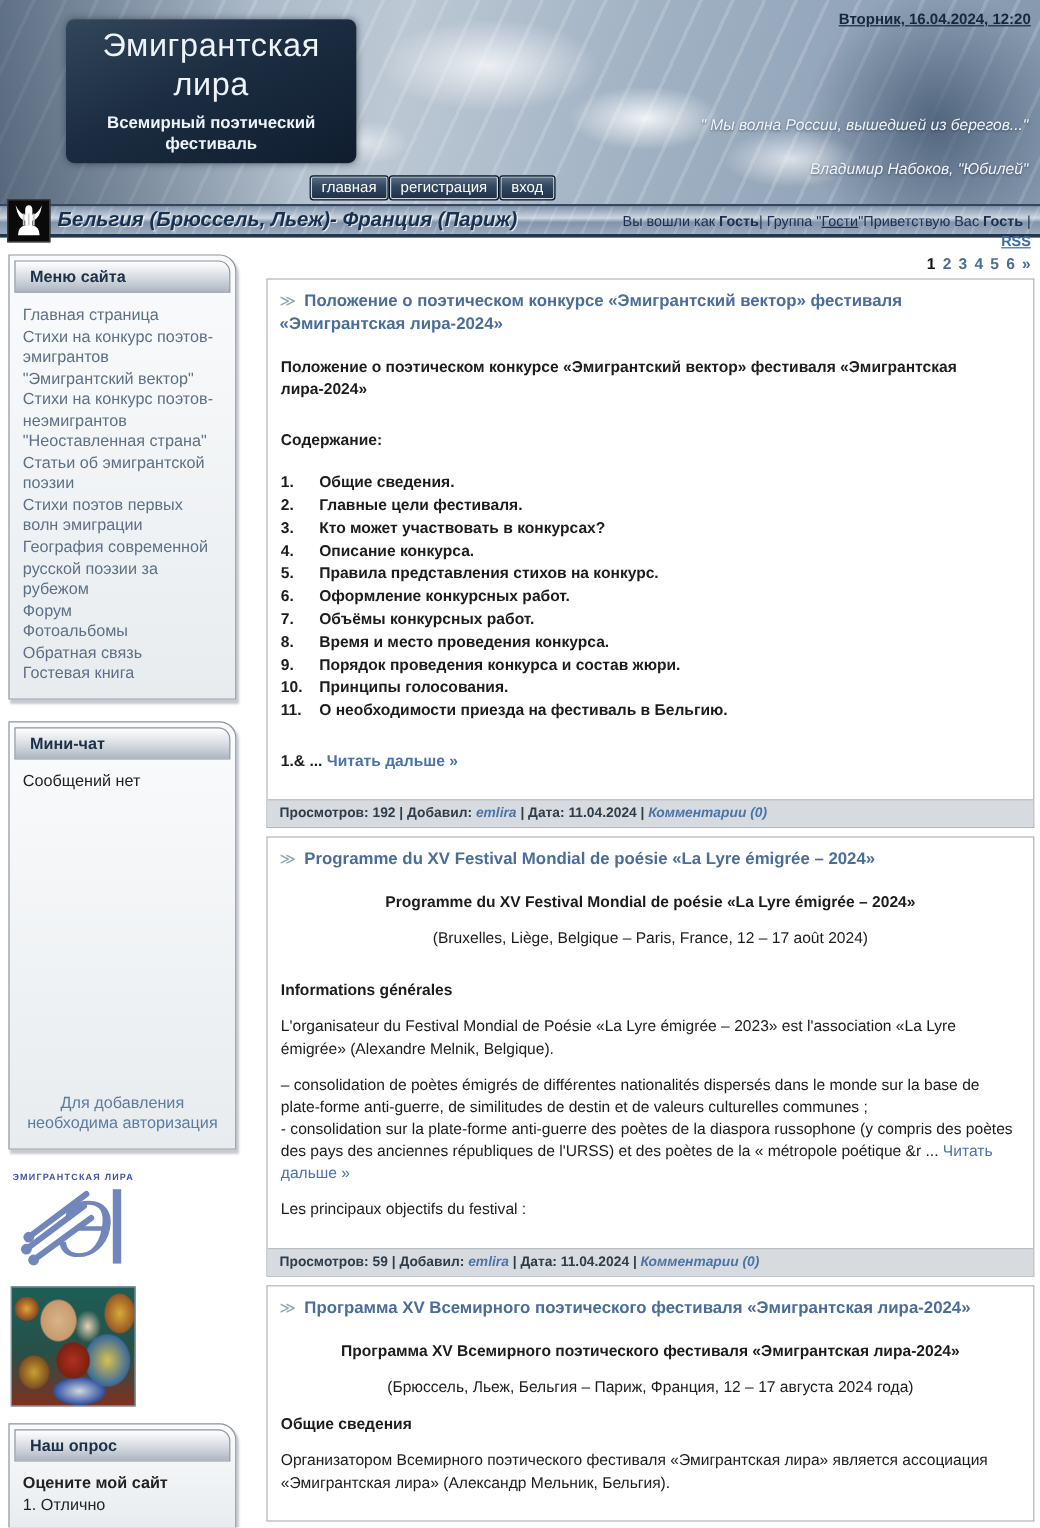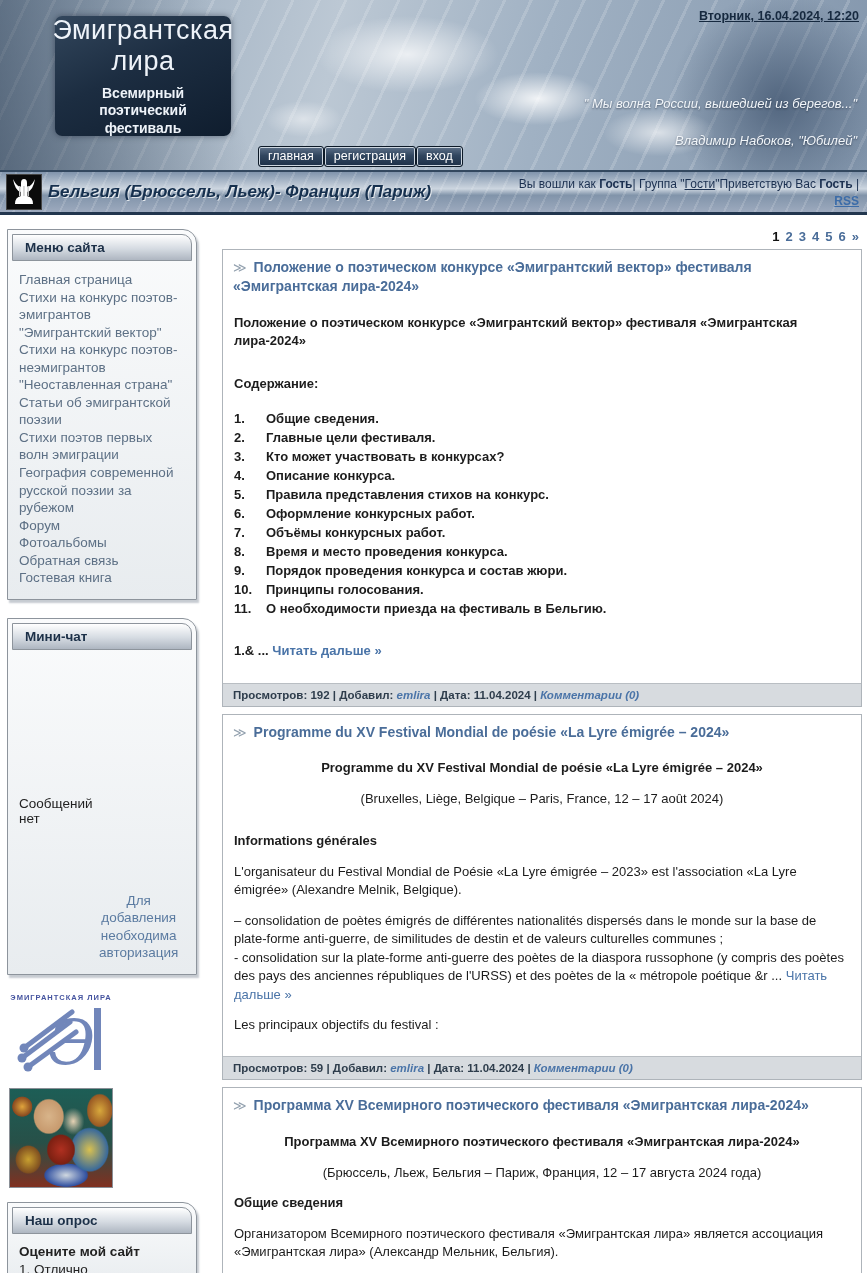--- a/index.html
+++ b/index.html
@@ -19,42 +19,42 @@
       linear-gradient(75deg, rgba(38,54,74,.55) 0%, rgba(38,54,74,0) 28%),
       repeating-linear-gradient(115deg, rgba(255,255,255,.16) 0 3px, rgba(0,0,0,0) 3px 24px),
       linear-gradient(100deg, #8fa2b6 0%, #bcc8d4 38%, #a0b1c3 62%, #8497ad 100%);
   }
   .date {
     position: absolute; top: 9px; right: 8px;
     font-size: 12.5px; font-weight: bold; color: #16293f;
     text-decoration: underline;
   }
   .brand {
-    position: absolute; left: 55px; top: 16px; width: 176px; height: 120px;
+    position: absolute; left: 55px; top: 16px; width: 242px; height: 120px;
     background: linear-gradient(155deg, #32465c 0%, #1c2d41 45%, #0f1d2e 100%);
     border-radius: 7px; box-shadow: 0 0 6px rgba(20,30,45,.5);
     display: flex; flex-direction: column; align-items: center; justify-content: center;
     color: #eef3f9; text-align: center;
   }
   .brand-t1 { font-size: 27px; line-height: 1.15; letter-spacing: .5px; }
   .brand-sub { margin-top: 8px; font-size: 14px; font-weight: bold; line-height: 1.25; padding: 0 18px; }
   .quote { position: absolute; right: 10px; top: 96px; text-align: right;
     color: #f2f6fa; font-style: italic; font-size: 13px; text-shadow: 0 1px 2px rgba(20,30,45,.55); }
   .quote-author { margin-top: 22px; }
   .nav-row { position: absolute; left: 258px; bottom: 3px; display: flex; gap: 0; }
   .nav-btn {
     background: linear-gradient(180deg, #5e7189 0%, #31465f 45%, #1d3048 100%);
     color: #fff; font-size: 12.5px; padding: 2px 9px 3px;
     border: 1px solid #0c1927; border-radius: 3px;
     box-shadow: inset 0 0 0 1px #cdd6e0; text-decoration: none;
   }
 
   
   .topbar {
-    position: relative; height: 45px;
+    position: relative; height: 28px;
     border-top: 2px solid #33485f; border-bottom: 3px solid #22364e;
     background:
       repeating-linear-gradient(115deg, rgba(255,255,255,.14) 0 2px, rgba(0,0,0,0) 2px 14px),
       linear-gradient(180deg, #8094ac 0%, #cdd6e0 42%, #8194aa 58%, #9daabe 100%);
     display: flex; align-items: center; padding: 0 6px;
   }
   .lyre { width: 36px; height: 36px; background: #0a0a0a; border: 1px solid #444;
     display: flex; align-items: center; justify-content: center; flex: 0 0 auto; }
   .topbar-title {
     margin-left: 6px; width: 440px;
@@ -78,21 +78,21 @@
     border: 1px solid #8d949c; border-radius: 0 14px 0 0;
     box-shadow: 2px 3px 2px #c6cbd1; padding: 4px; margin-bottom: 18px;
   }
   .sb-header {
     border: 1px solid #8d949c; border-radius: 0 10px 0 0;
     background: linear-gradient(180deg, #ffffff 0%, #d5dbe2 55%, #aeb6c1 100%);
     padding: 5px 12px; font-weight: bold; font-size: 13.5px; color: #1c3048;
   }
   .sb-content { padding: 10px 7px 8px; font-size: 13.5px; color: #222; }
   .menu-link { display: block; color: #5d7085; text-decoration: none; line-height: 1.3; }
-  .minichat-content { display: flex; flex-direction: row; height: 320px; align-items: center; }
+  .minichat-content { display: flex; flex-direction: column; height: 320px; }
   .auth-note { margin-top: auto; text-align: center; color: #5b7ba1; text-decoration: none; font-size: 13.5px; line-height: 1.3; }
 
   .logo-box { width: 104px; margin: 2px 0 10px 2px; background: #fff; text-align: center; }
   .logo-caption { font-size: 7.5px; letter-spacing: 1px; color: #44539f; font-weight: bold; white-space: nowrap; }
   .painting {
     width: 104px; height: 100px; margin: 0 0 14px 2px; border: 1px solid #8a8f96;
     background-image:
       radial-gradient(26px 30px at 38% 28%, #d8b48a 0%, #c79a6e 55%, rgba(0,0,0,0) 60%),
       radial-gradient(18px 22px at 62% 33%, #e6d2b4 0%, rgba(0,0,0,0) 62%),
       radial-gradient(16px 16px at 12% 18%, #e0a43c 0%, #8a4a20 60%, rgba(0,0,0,0) 65%),

